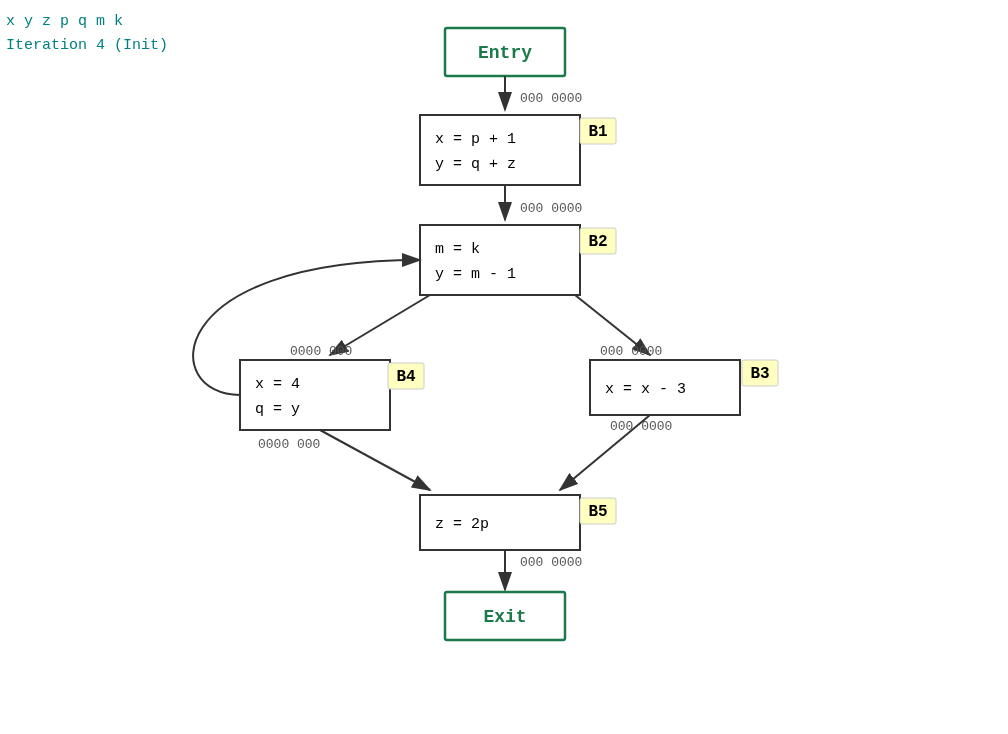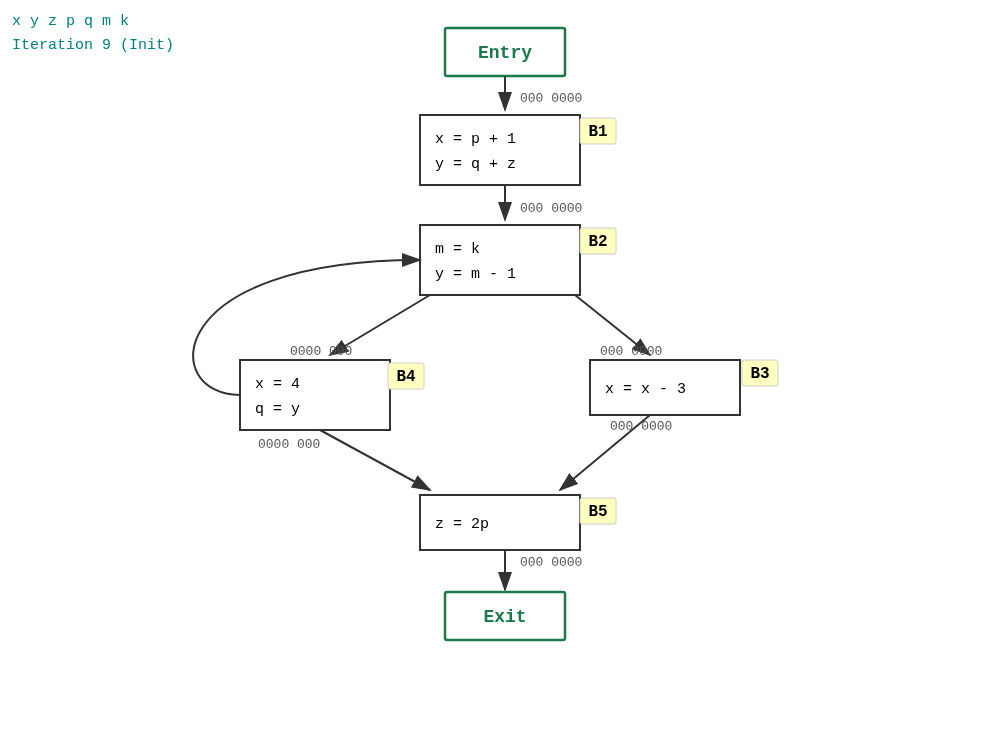--- a/index.html
+++ b/index.html
@@ -9,21 +9,21 @@
       background: #fff;
       font-family: 'Courier New', Courier, monospace;
       overflow: hidden;
       position: relative;
     }
 
     
     .top-info {
       position: absolute;
       top: 10px;
-      left: 12px;
+      left: 6px;
       font-family: 'Courier New', Courier, monospace;
       font-size: 15px;
       color: #008080;
       line-height: 1.6;
     }
 
     
     .diagram-svg {
       position: absolute;
       top: 0;
@@ -69,21 +69,21 @@
       fill: #ffffc0;
       stroke: #ccc;
       stroke-width: 1;
     }
   </style>
 </head>
 <body>
 
 <div class="top-info">
   <div>x y z p q m k</div>
-  <div>Iteration 9 (Init)</div>
+  <div>Iteration 4 (Init)</div>
 </div>
 
 <svg class="diagram-svg">
   <defs>
     <marker id="arrowhead" markerWidth="10" markerHeight="7" refX="9" refY="3.5" orient="auto">
       <polygon points="0 0, 10 3.5, 0 7" fill="#333"></polygon>
     </marker>
   </defs>
 
   <rect x="445" y="28" width="120" height="48" rx="2" class="entry-exit-rect"></rect>

